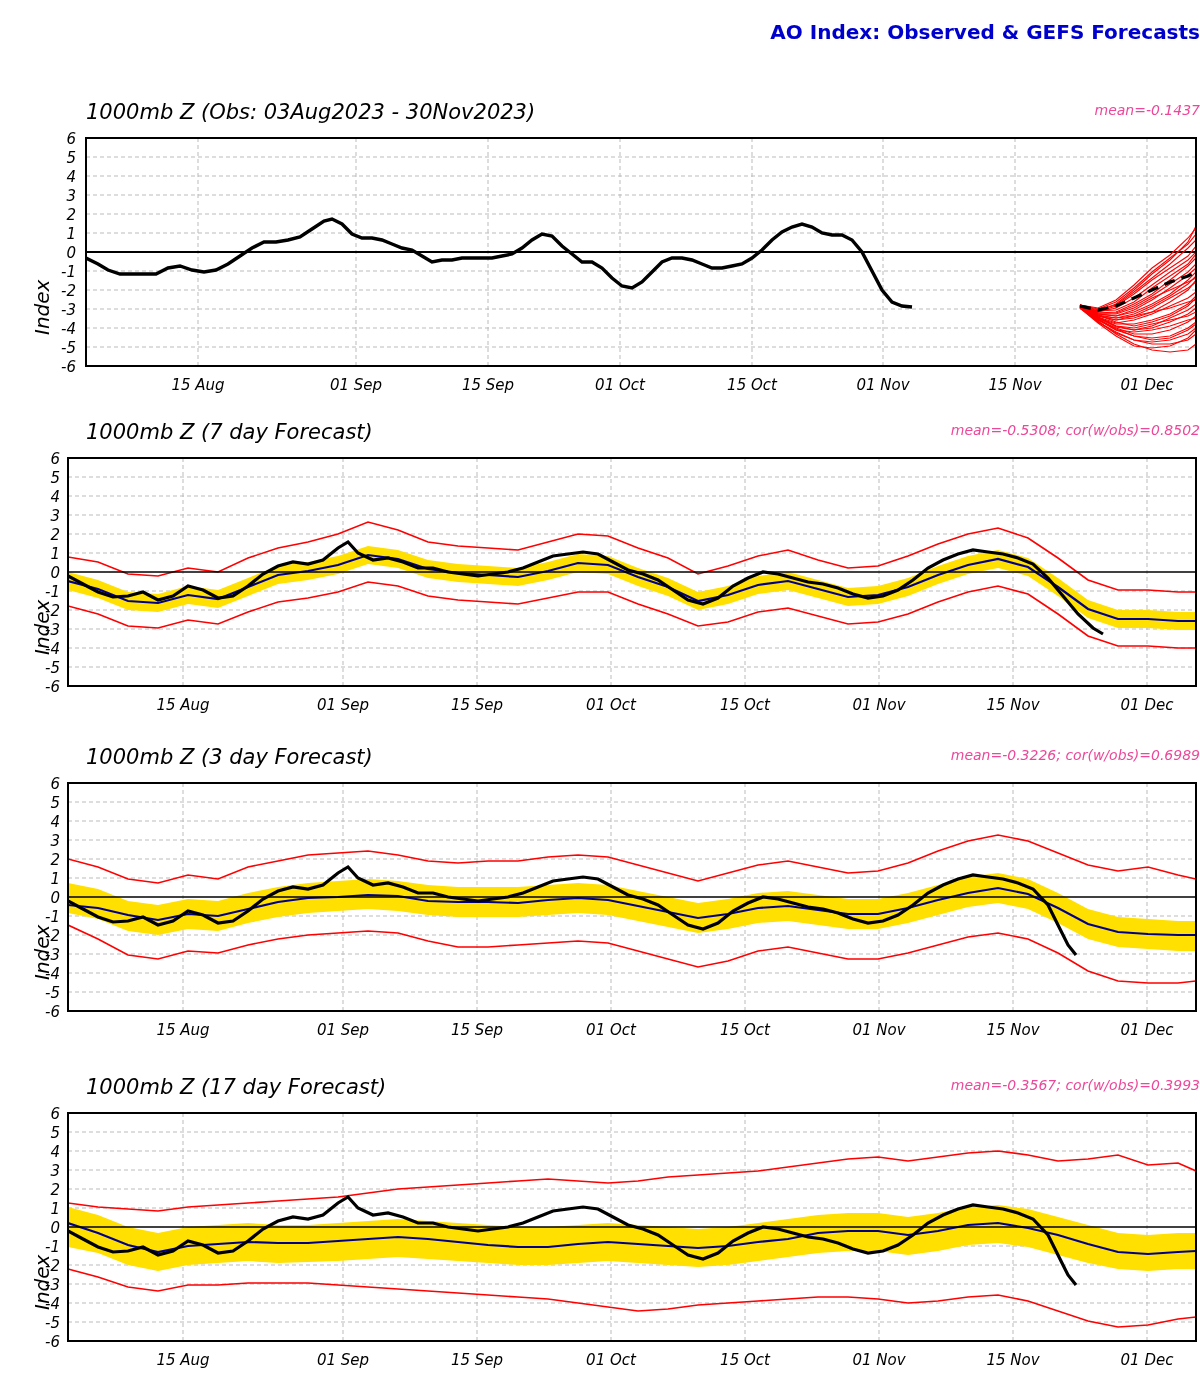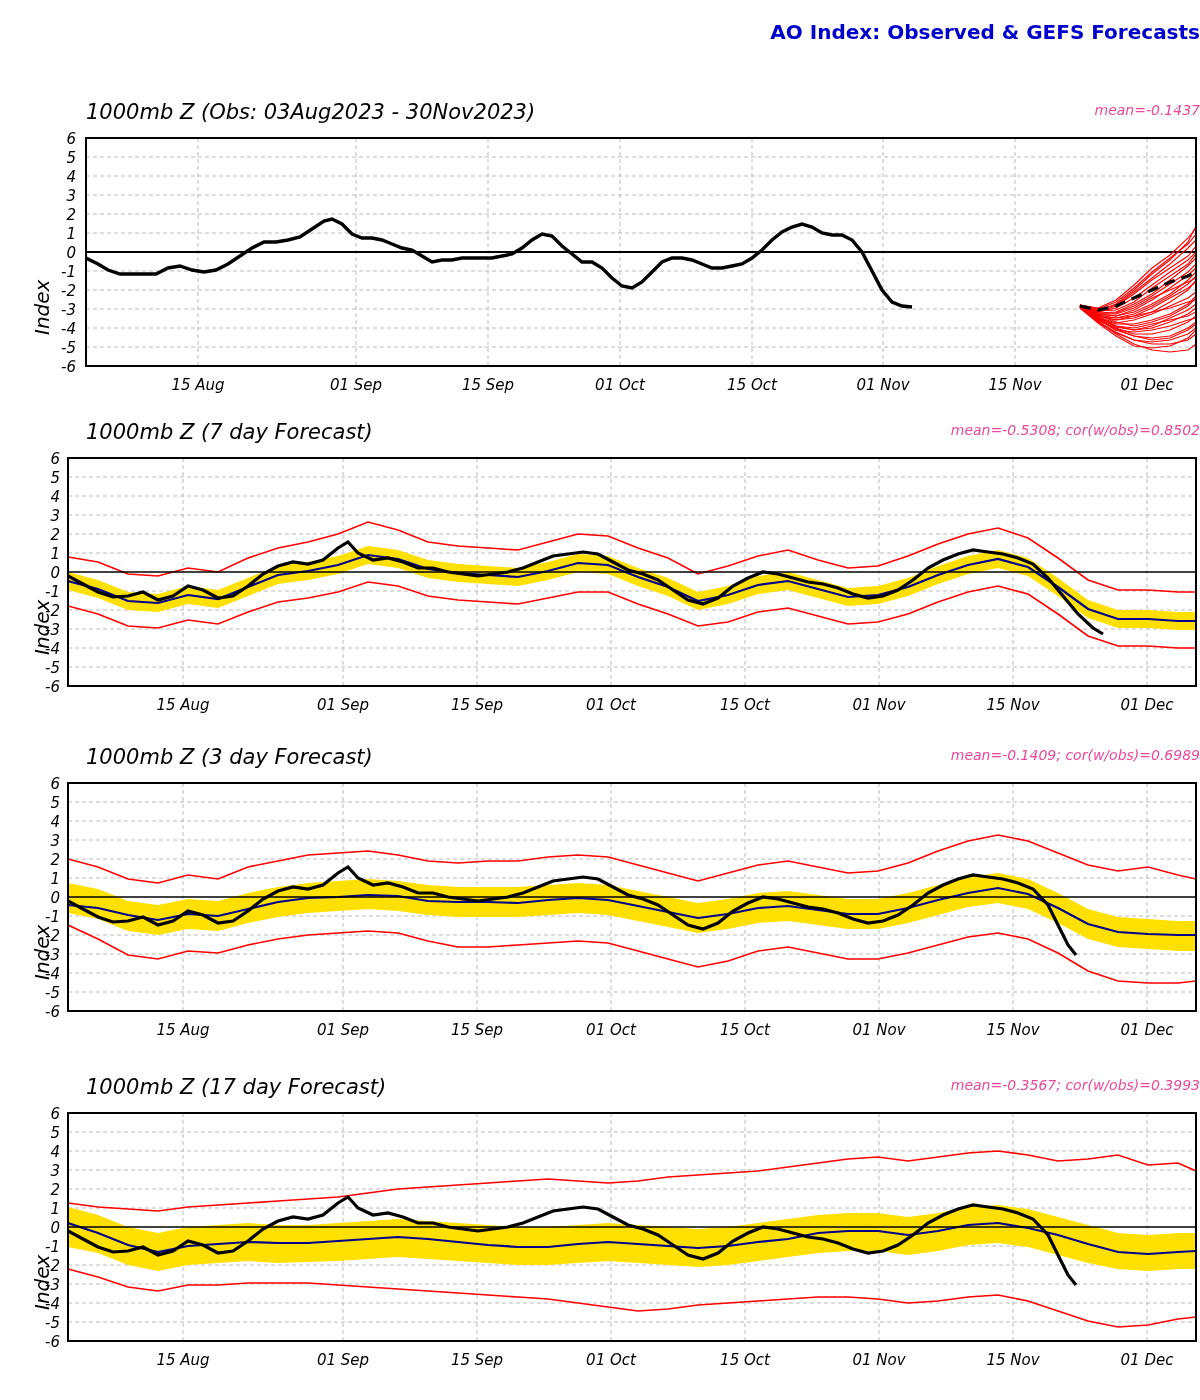--- a/index.html
+++ b/index.html
@@ -270,21 +270,21 @@
           <text class="xtick-text" x="1005" y="260" text-anchor="middle">15 Nov</text>
           <text class="xtick-text" x="1139" y="260" text-anchor="middle">01 Dec</text>
         </g>
       </svg>
     </div>
   </div>
 
   <div class="panel" style="top:745px;height:300px;">
     <div class="panel-header">
       <div class="panel-title">1000mb Z (3 day Forecast)</div>
-      <div class="panel-stat">mean=-0.1409; cor(w/obs)=0.6989</div>
+      <div class="panel-stat">mean=-0.3226; cor(w/obs)=0.6989</div>
     </div>
     <div class="ylabel" style="left:22px; top:235px;">Index</div>
     <div class="plot-wrap">
       <svg width="1200" height="265" viewBox="0 0 1200 265">
         <defs>
           <clipPath id="clip3">
               <rect x="60" y="8" width="1128" height="228"></rect>
             </clipPath>
         </defs>
         <g stroke="#bbbbbb" stroke-width="1" stroke-dasharray="4,3">

